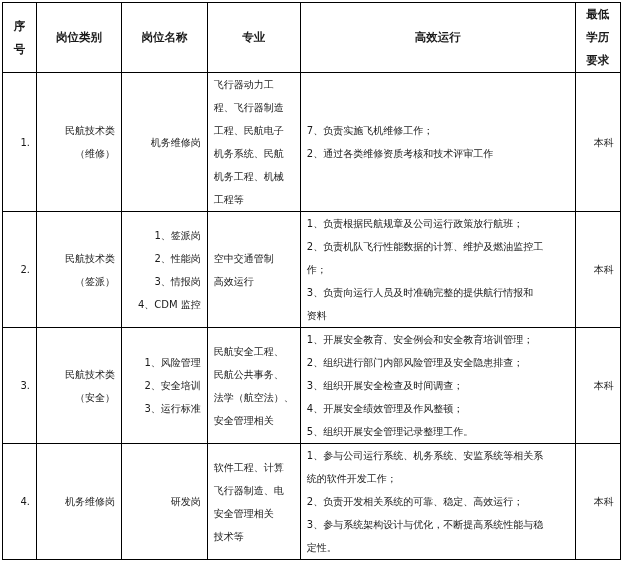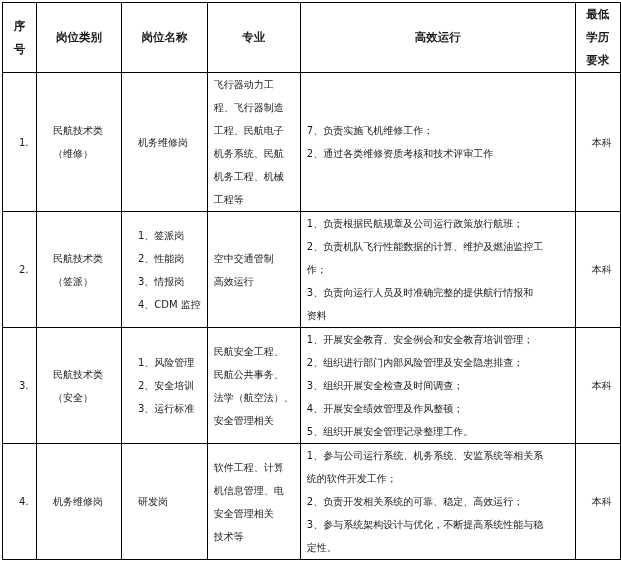--- a/index.html
+++ b/index.html
@@ -2,21 +2,21 @@
 <html><head>
   <meta charset="utf-8">
   <style>
     html, body { margin: 0; padding: 0; background: #ffffff; }
     body { width: 621px; height: 561px; overflow: hidden; position: relative;
            font-family: "DejaVu Sans", "Liberation Sans", sans-serif; color: #1a1a1a; }
     table { position: absolute; left: 2px; top: 2px; border-collapse: collapse; table-layout: fixed; }
     td, th { border: 1.5px solid #000; padding: 0 6px; font-size: 10px; line-height: 23px;
              vertical-align: middle; font-weight: normal; }
     th { font-weight: bold; text-align: center; font-size: 11.5px; }
-    td.c { text-align: left; padding-left: 16px; }
+    td.c { text-align: right; padding-left: 16px; }
     td.l { text-align: left; }
     .line { display: block; white-space: nowrap; }
   </style>
 </head>
 <body>
 
 <table>
   <colgroup>
     <col style="width:34px">
       <col style="width:85px">
@@ -124,21 +124,21 @@
     <tr style="height:116px">
       <td class="c">4.</td>
       <td class="c">
         <span class="line">机务维修岗</span>
       </td>
       <td class="c">
         <span class="line">研发岗</span>
       </td>
       <td class="l">
         <span class="line">软件工程、计算</span>
-        <span class="line">机信息管理、电</span>
+        <span class="line">飞行器制造、电</span>
         <span class="line">安全管理相关</span>
         <span class="line">技术等</span>
       </td>
       <td class="l">
         <span class="line">1、参与公司运行系统、机务系统、安监系统等相关系</span>
         <span class="line">统的软件开发工作；</span>
         <span class="line">2、负责开发相关系统的可靠、稳定、高效运行；</span>
         <span class="line">3、参与系统架构设计与优化，不断提高系统性能与稳</span>
         <span class="line">定性。</span>
       </td>

